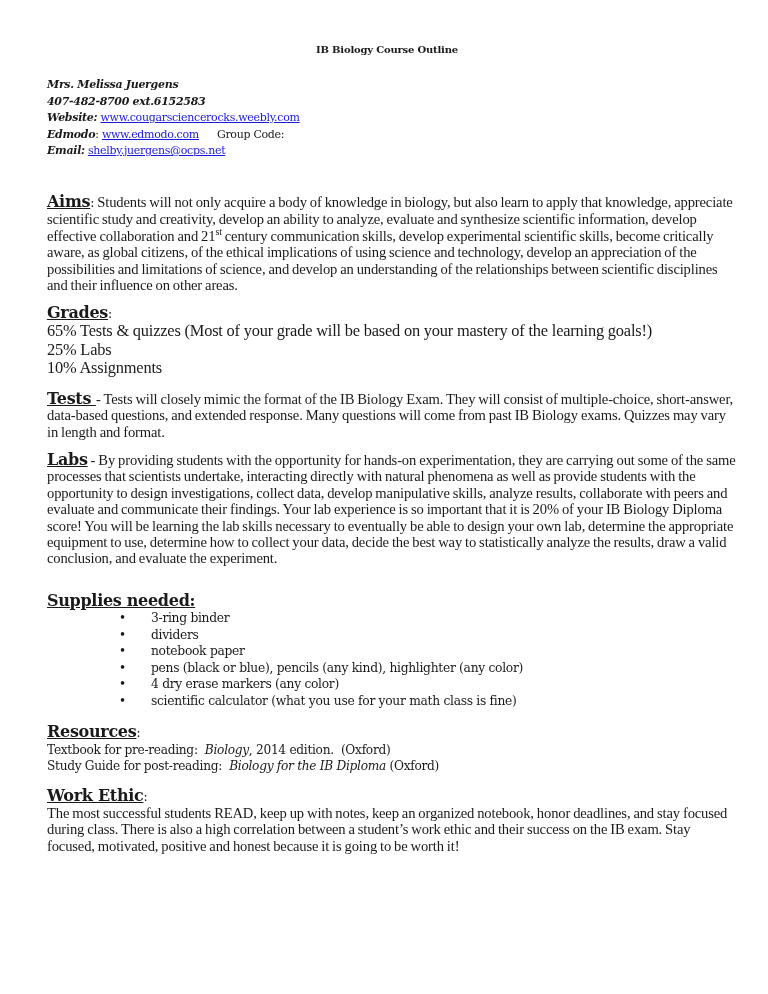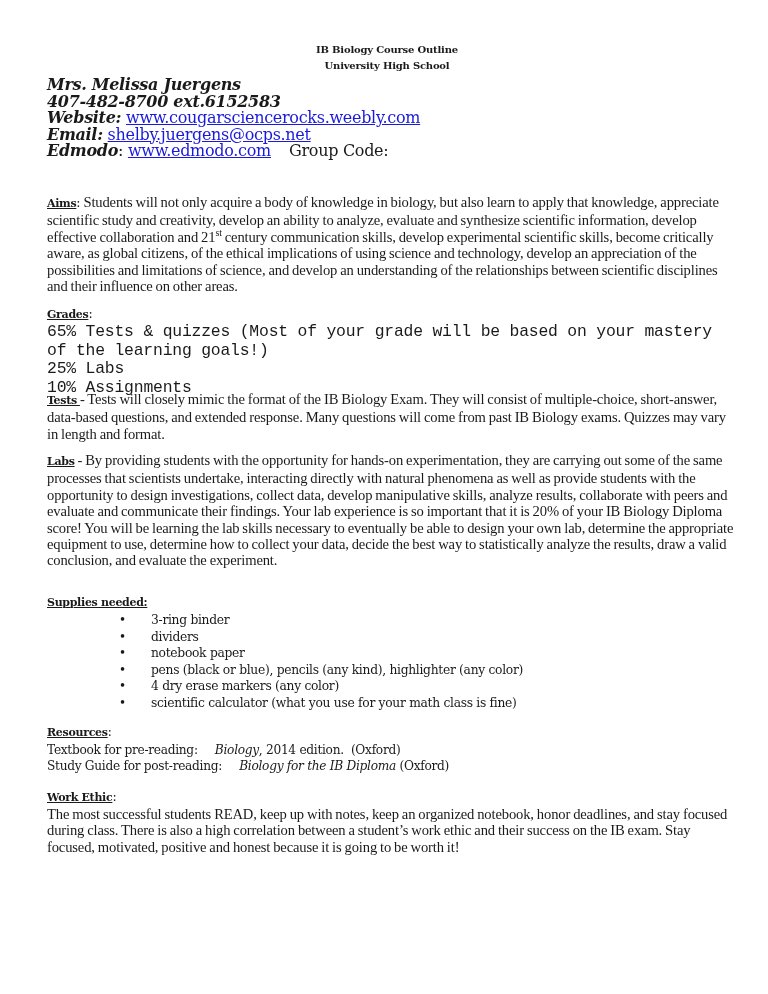--- a/index.html
+++ b/index.html
@@ -31,21 +31,21 @@
       font-weight: bold;
       font-size: 10px;
       line-height: 16px;
       letter-spacing: -0.2px;
     }
     .contact {
       position: absolute;
       top: 77px;
       left: 0;
       font-family: "DejaVu Serif", serif;
-      font-size: 16px;
+      font-size: 11px;
       line-height: 16.5px;
       letter-spacing: -0.3px;
     }
     .contact .bi { font-weight: bold; font-style: italic; }
     .contact a, .link {
       color: #1a1adb;
       text-decoration: underline;
       font-weight: normal;
       font-style: normal;
     }
@@ -56,31 +56,31 @@
       font-size: 14.6px;
       line-height: 16.4px;
       letter-spacing: -0.15px;
       word-spacing: -0.5px;
     }
     .section { position: absolute; left: 0; width: 690px; }
     .heading {
       font-family: "DejaVu Serif", serif;
       font-weight: bold;
       text-decoration: underline;
-      font-size: 11px;
+      font-size: 16px;
       letter-spacing: -0.3px;
     }
     .heading-plain {
       font-family: "DejaVu Serif", serif;
       font-size: 12.5px;
     }
     sup { font-size: 10px; line-height: 0; vertical-align: super; }
 
     .grades-line {
-      font-family: Liberation Mono, monospace;
+      font-family: Liberation Serif, serif;
       font-size: 16.4px;
       line-height: 18.5px;
       letter-spacing: -0.2px;
     }
 
     .supplies-list {
       list-style: none;
       margin: 0;
       padding: 0;
       font-family: "DejaVu Serif", serif;
@@ -99,46 +99,45 @@
       font-size: 12px;
     }
 
     .resources {
       font-family: "DejaVu Serif", serif;
       font-size: 12.2px;
       line-height: 16.5px;
       letter-spacing: -0.3px;
     }
     .resources .u { }
-    .resources .i { font-style: italic; margin-left: 10px; }
+    .resources .i { font-style: italic; }
   </style>
 </head>
 <body>
 
 <div class="page">
 
   <div class="title-block">
     <div>IB Biology Course Outline</div>
-    <div>University High School</div>
   </div>
 
   <div class="contact">
     <div class="bi">Mrs. Melissa Juergens</div>
     <div class="bi">407-482-8700 ext.6152583</div>
     <div>
       <span class="bi">Website:</span>
       <a>www.cougarsciencerocks.weebly.com</a>
     </div>
     <div>
+      <span class="bi">Edmodo</span><span>:</span>
+      <a>www.edmodo.com</a><span class="gap"></span><span>Group Code:</span>
+    </div>
+    <div>
       <span class="bi">Email:</span>
       <a>shelby.juergens@ocps.net</a>
-    </div>
-    <div>
-      <span class="bi">Edmodo</span><span>:</span>
-      <a>www.edmodo.com</a><span class="gap"></span><span>Group Code:</span>
     </div>
   </div>
 
   <div class="section body-text" style="top:194px;">
     <span class="heading">Aims</span><span class="heading-plain">:</span><span>  Students will not only acquire a body of knowledge in biology, but also learn to apply that knowledge, appreciate scientific study and creativity, develop an ability to analyze, evaluate and synthesize scientific information, develop effective collaboration and 21</span><sup>st</sup><span> century communication skills, develop experimental scientific skills, become critically aware, as global citizens, of the ethical implications of using science and technology, develop an appreciation of the possibilities and limitations of science, and develop an understanding of the relationships between scientific disciplines and their influence on other areas.</span>
   </div>
 
   <div class="section" style="top:305px;">
     <div style="line-height:16px;">
       <span class="heading">Grades</span><span class="heading-plain">:</span>

